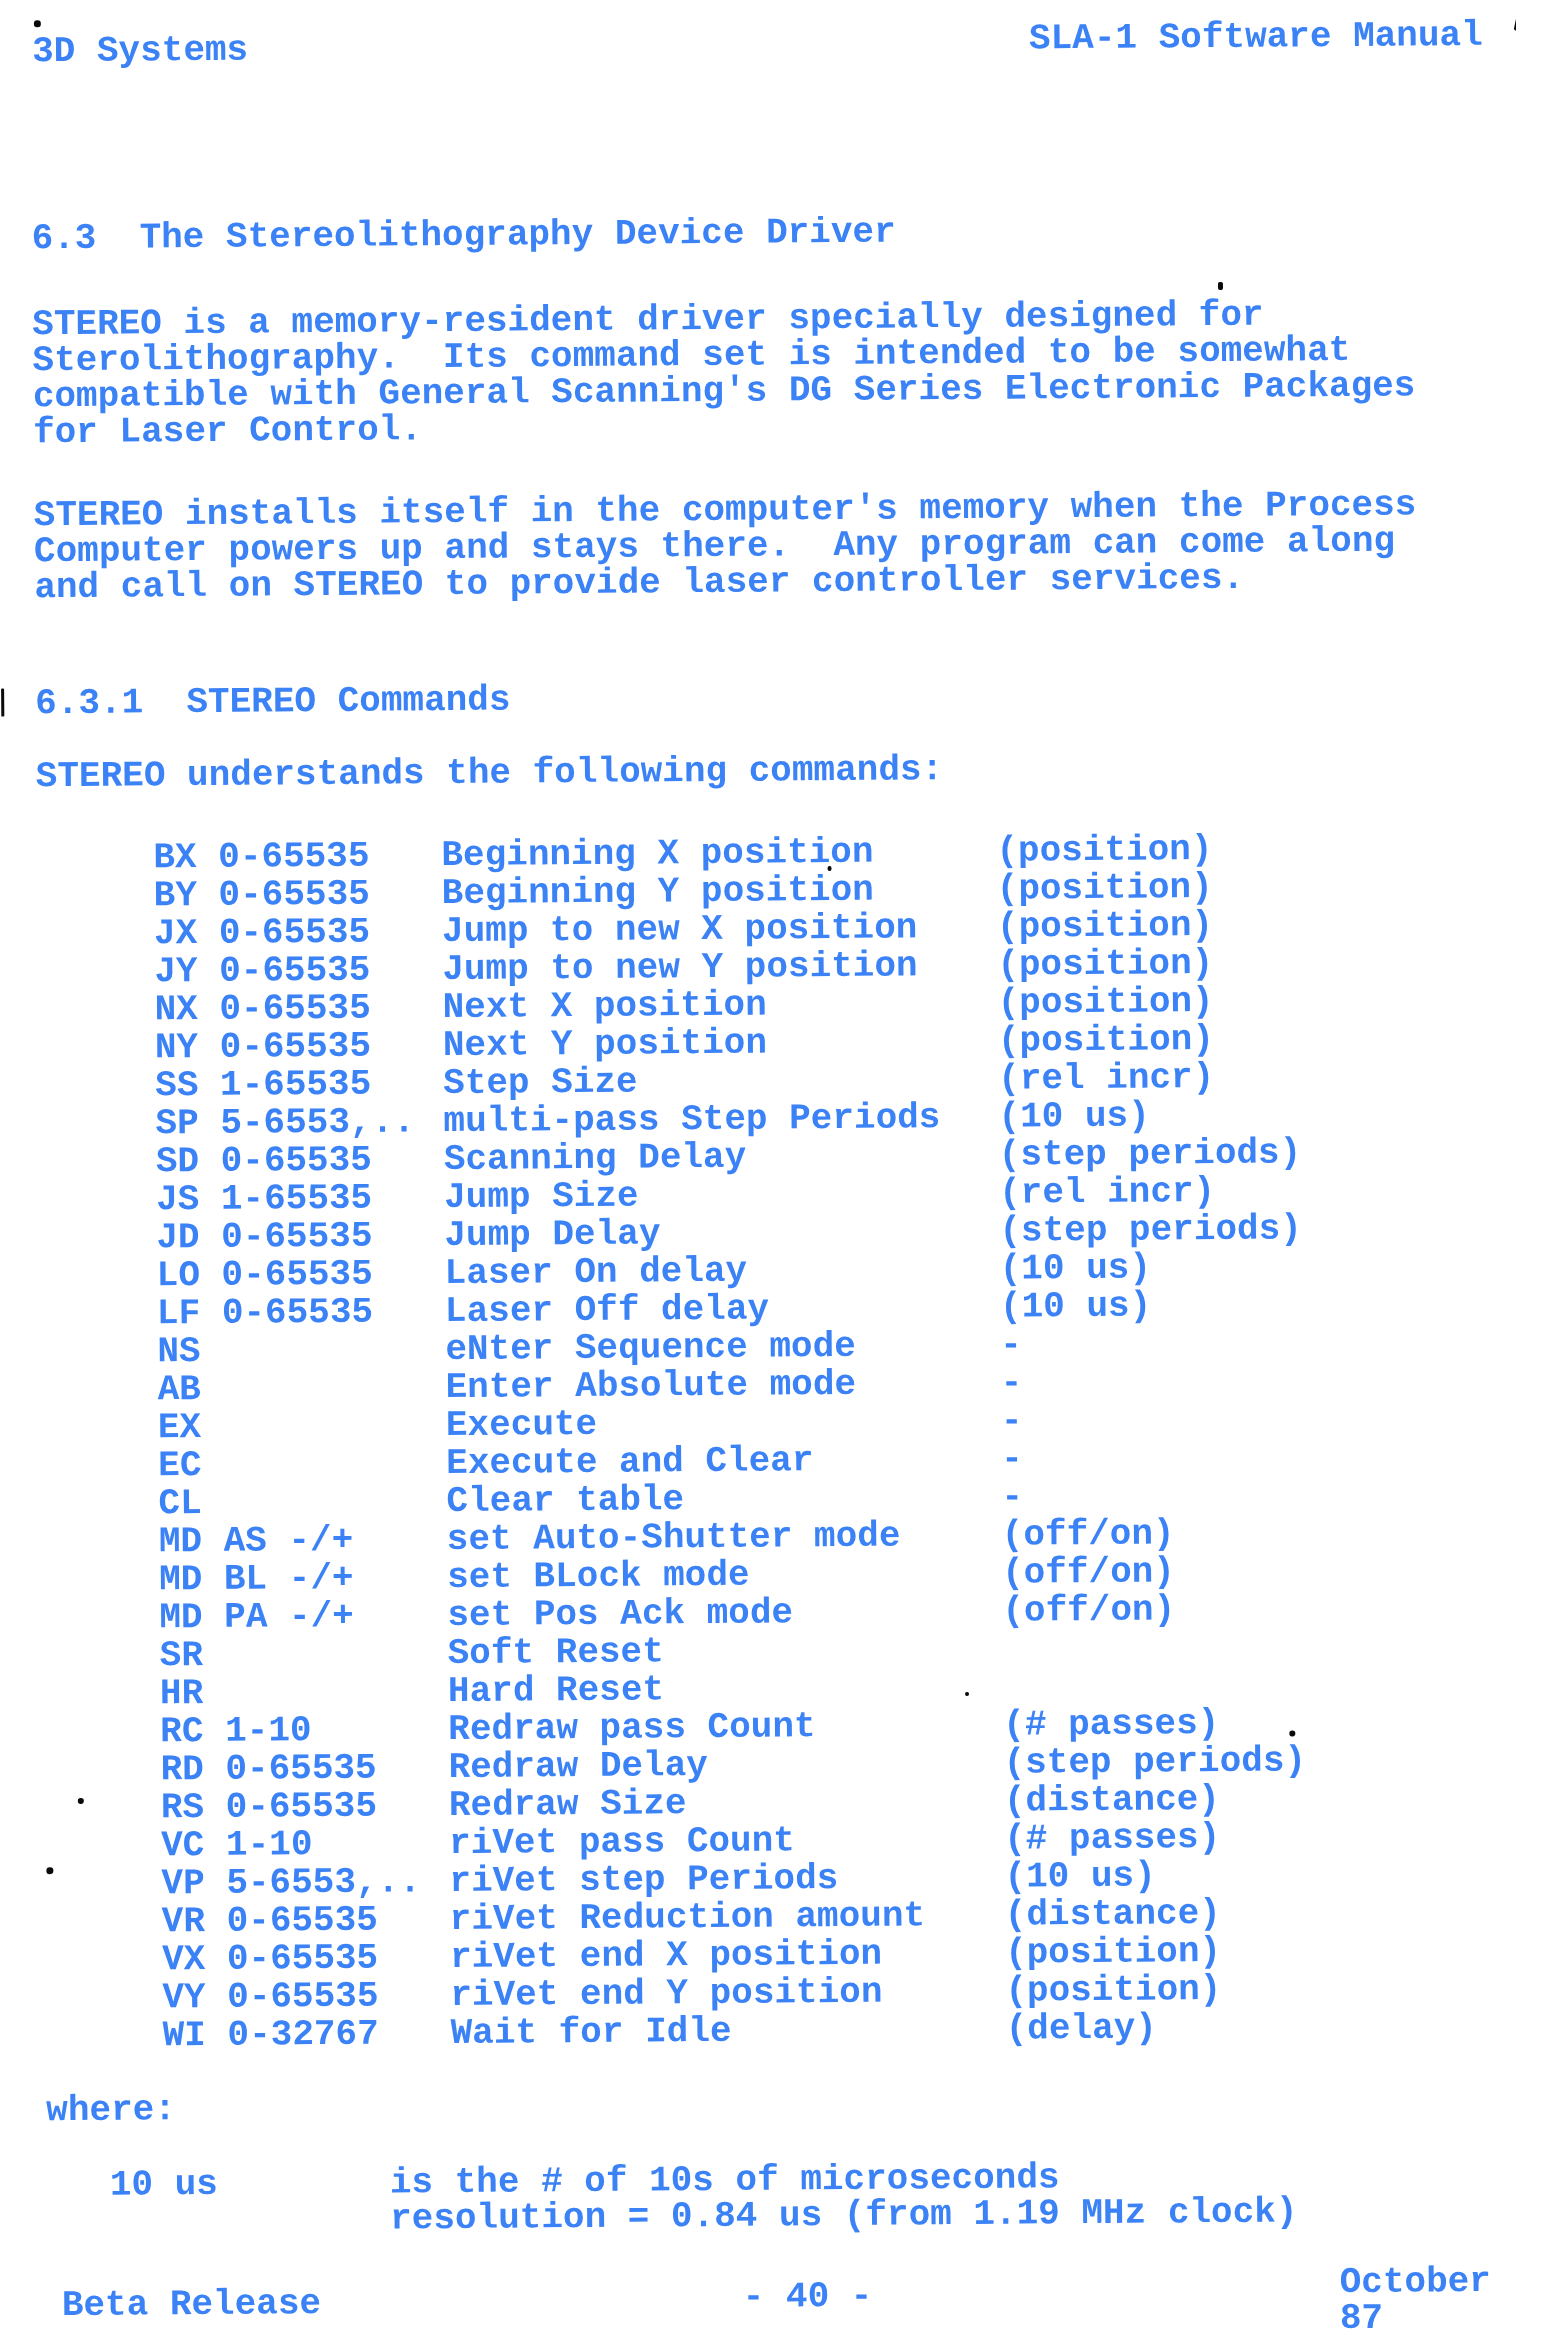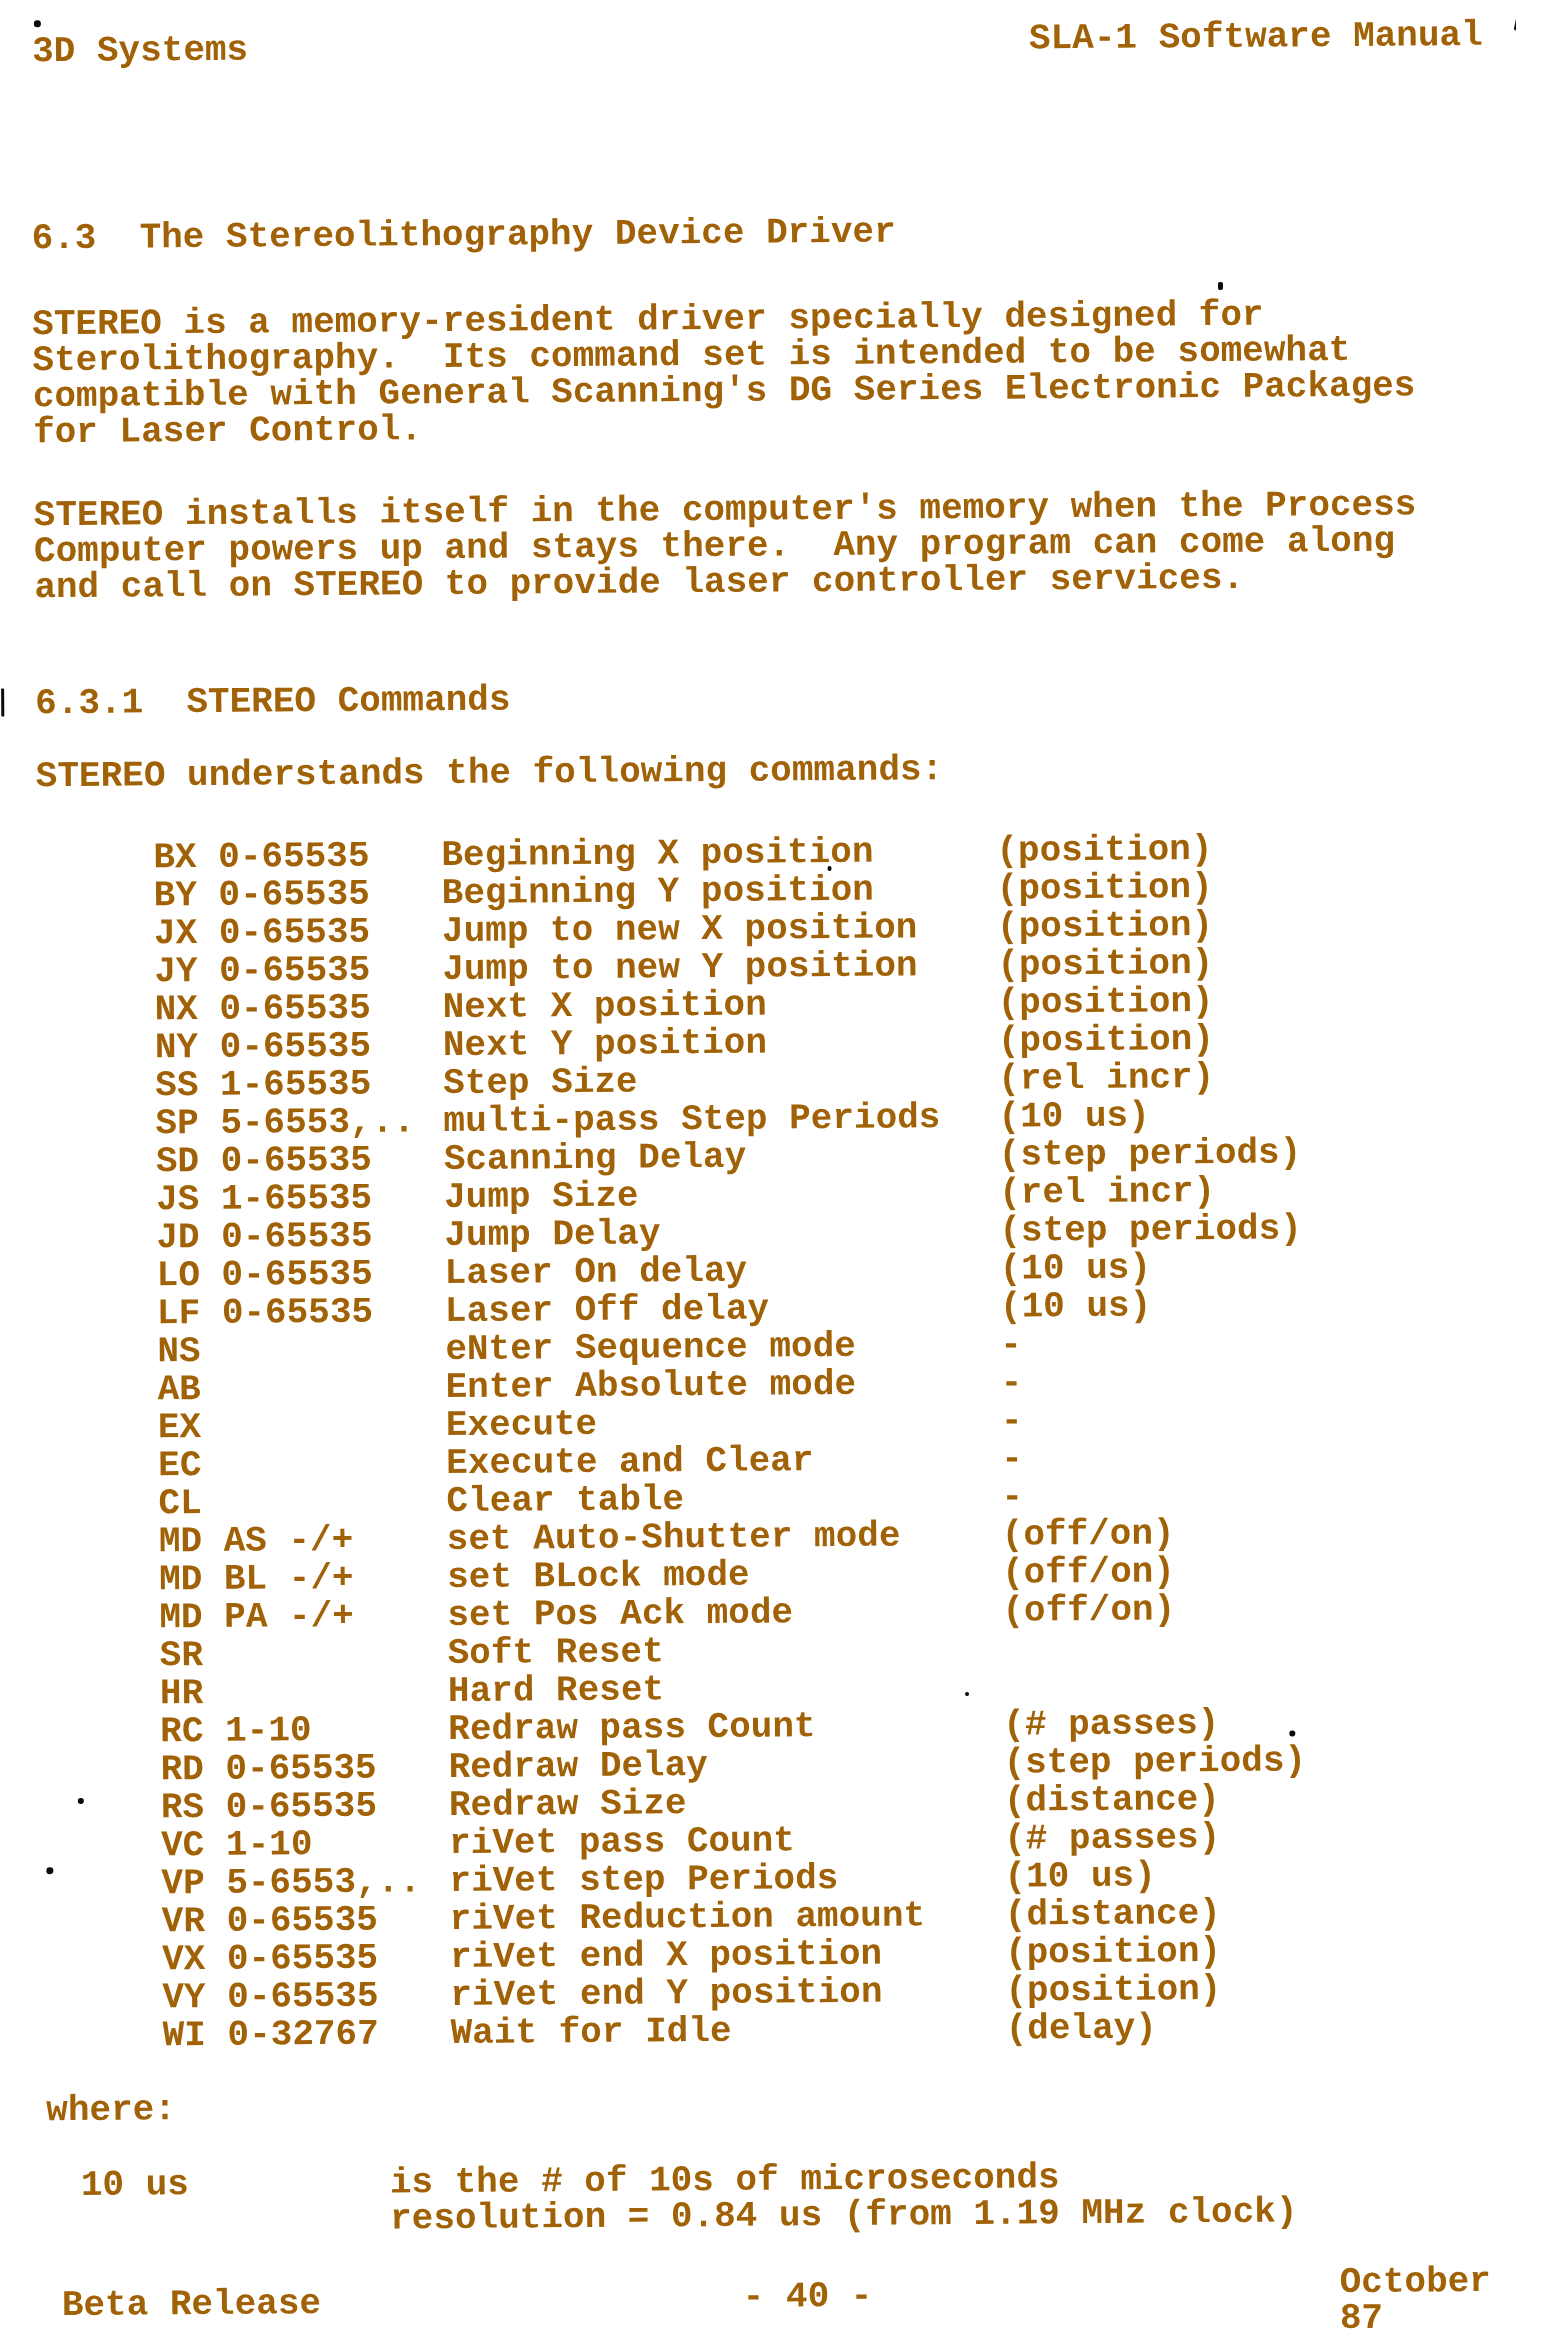--- a/index.html
+++ b/index.html
@@ -3,21 +3,21 @@
 <meta charset="utf-8">
 <style>
   html,body{margin:0;padding:0;background:#ffffff;}
   .page{
     position:relative;
     width:1516px;height:2343px;
     background:#ffffff;
     overflow:hidden;
     font-family:"Liberation Mono","DejaVu Sans Mono",monospace;
     font-weight:bold;
-    color:#a16207;
+    color:#3b82f6;
     -webkit-font-smoothing:antialiased;
   }
   .tilt{
     position:absolute;inset:0;
     transform:rotate(-0.45deg);
     transform-origin:55% 45%;
   }
   .txt{position:absolute;white-space:pre-wrap;font-size:36px;line-height:36px;letter-spacing:0px;}
   .header-left{left:40px;top:28px;}
   .header-right{left:1037px;top:22.6px;}
@@ -25,21 +25,21 @@
   .para1{left:38px;top:301px;width:1469px;}
   .para2{left:38px;top:492px;width:1469px;}
   .h631{left:38px;top:680px;}
   .intro{left:38px;top:753px;}
   .cmdtable{position:absolute;left:0;top:834px;width:1567px;}
   .cmd-row{position:relative;height:38px;}
   .c-code{position:absolute;left:155px;top:0;white-space:pre;font-size:36px;line-height:38px;}
   .c-desc{position:absolute;left:443px;top:0;white-space:pre;font-size:36px;line-height:38px;}
   .c-unit{position:absolute;left:998px;top:0;white-space:pre;font-size:36px;line-height:38px;}
   .where-label{left:38px;top:2087px;}
-  .where-term{left:72px;top:2162px;}
+  .where-term{left:101px;top:2162px;}
   .where-def{left:381px;top:2162px;}
   .footer-left{left:52px;top:2282px;}
   .footer-center{left:733px;top:2279px;}
   .footer-right{left:1330px;top:2269px;}
   
   .art{position:absolute;background:#0a0a0a;border-radius:50%;}
   .a-dot-3d{left:42px;top:14px;width:6.6px;height:6.6px;}
   .a-tick-manual{left:1523px;top:22.6px;width:3.8px;height:13px;border-radius:1.9px;transform:rotate(12deg);}
   .a-bar-631{left:3.8px;top:682px;width:2.8px;height:28px;border-radius:0.9px;}
   .a-dot-for{left:1224px;top:285px;width:4.7px;height:7.5px;border-radius:1.9px;}

